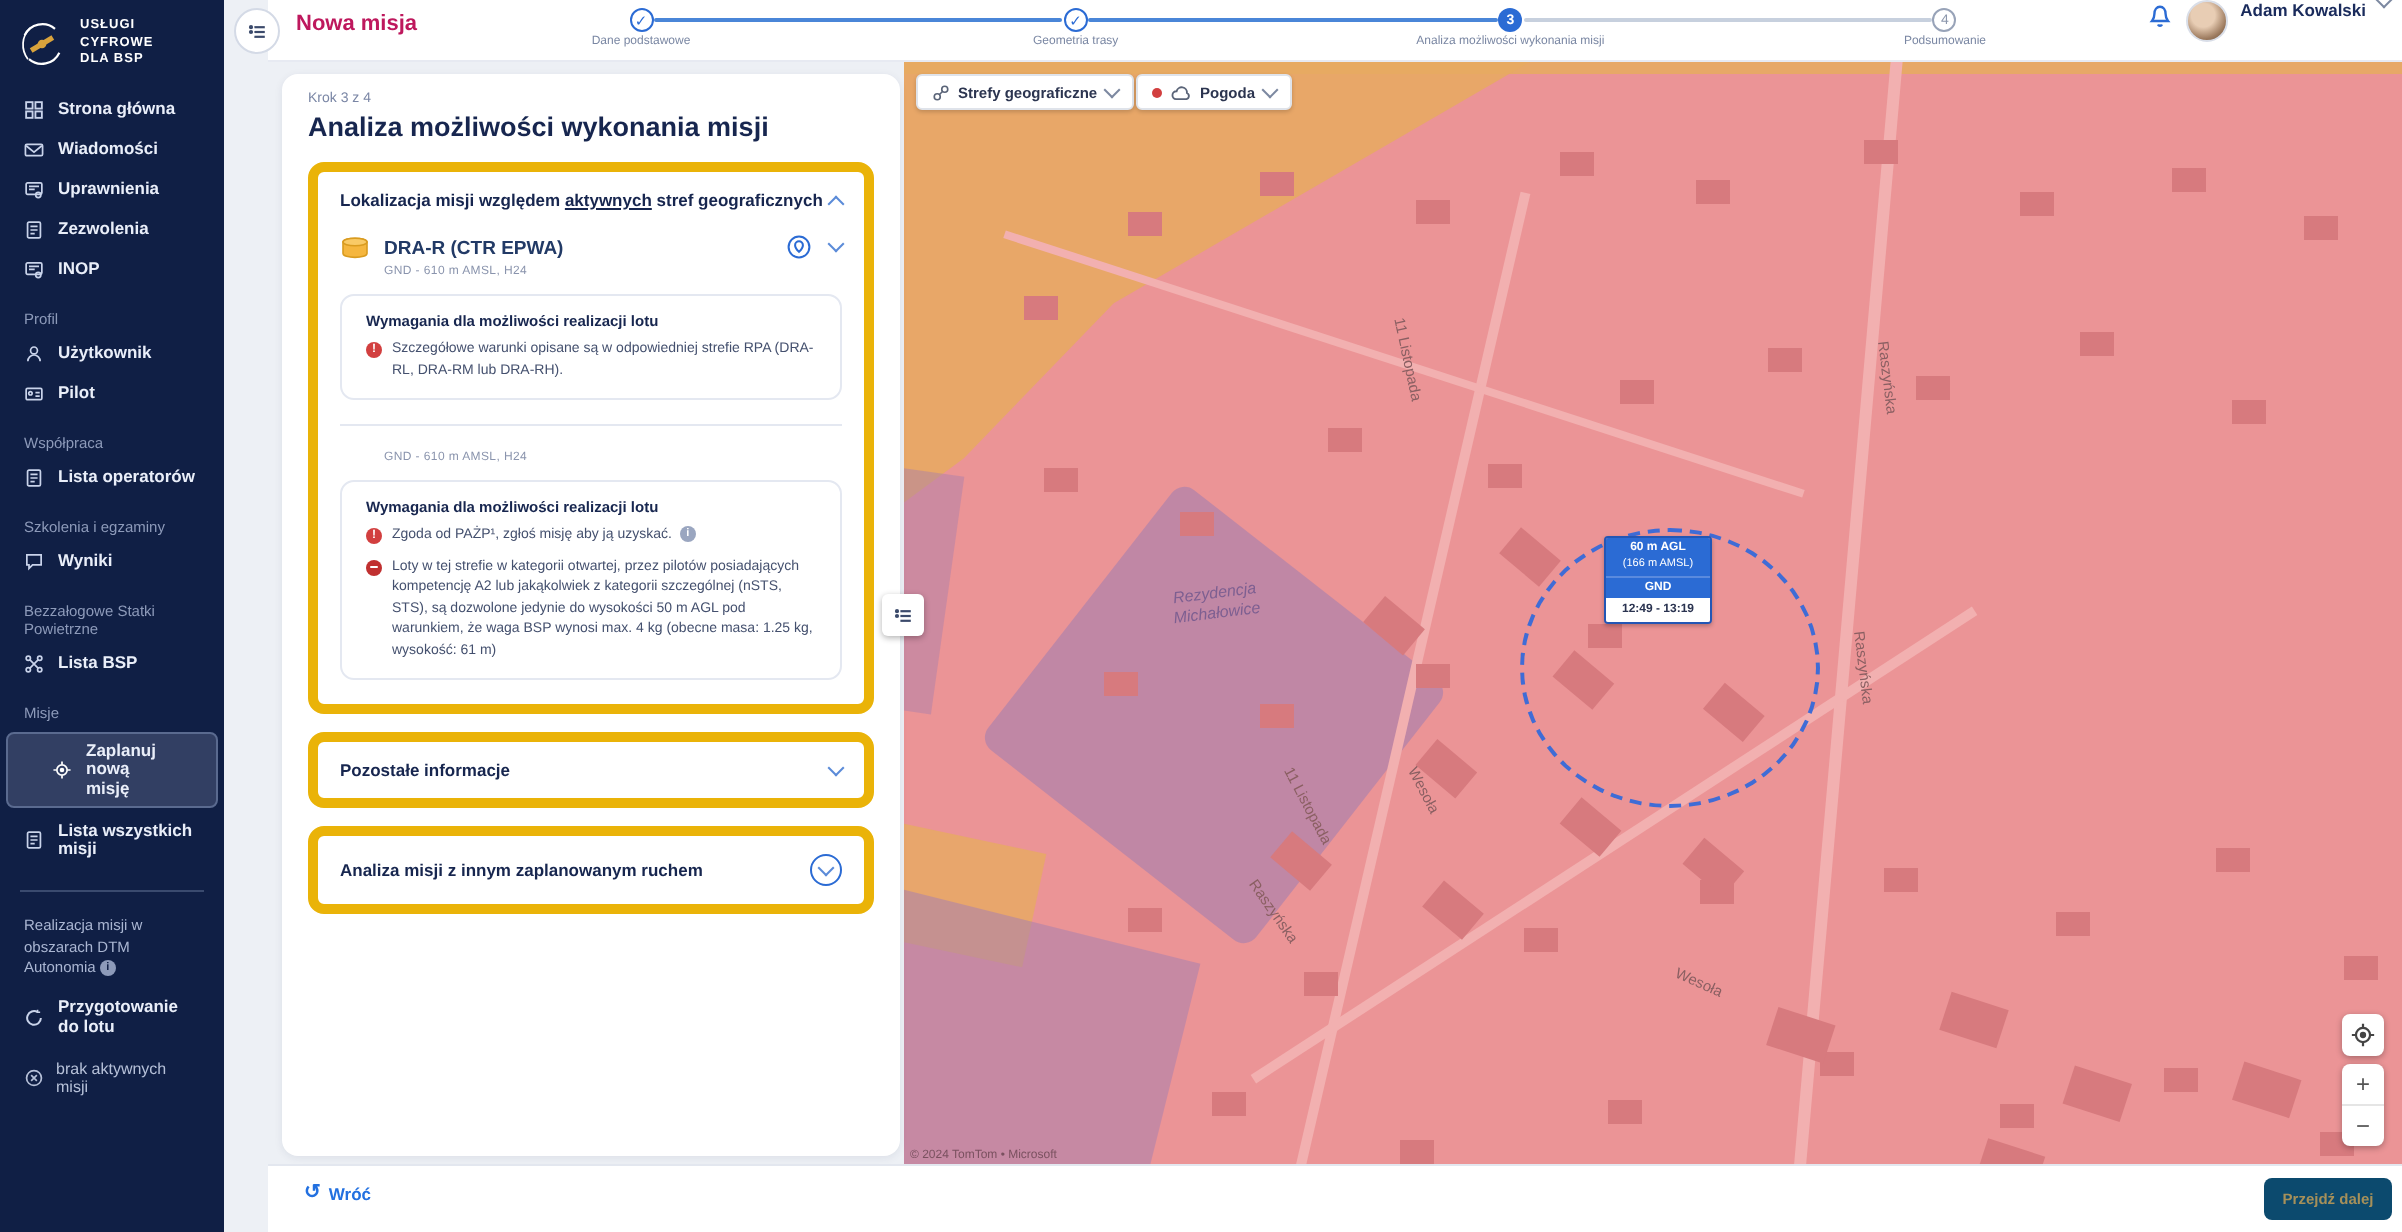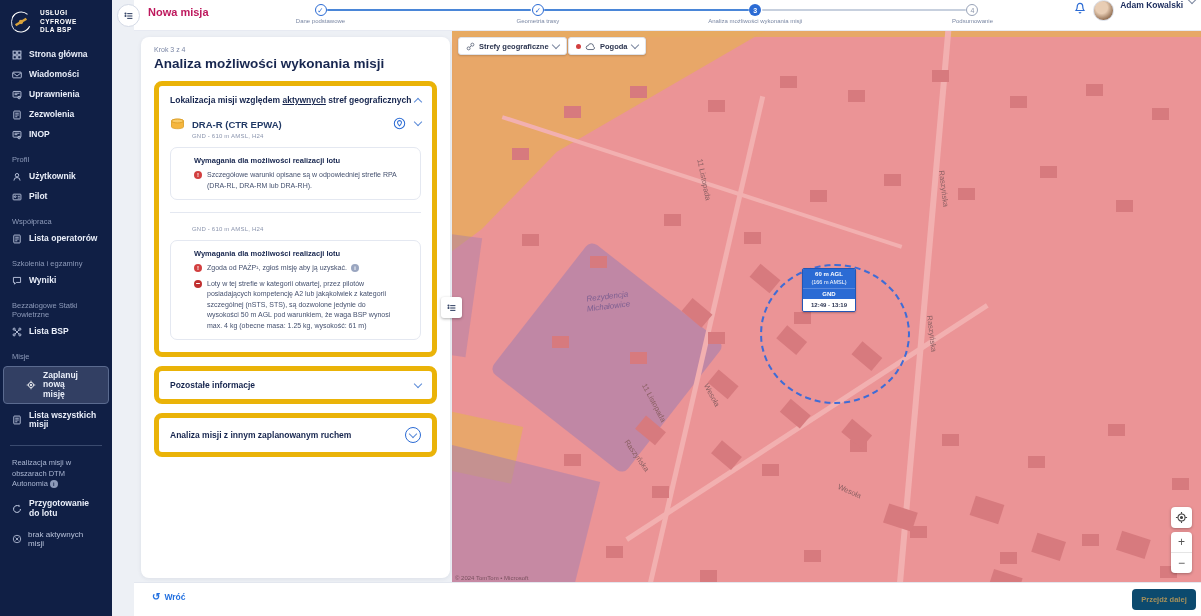--- a/index.html
+++ b/index.html
@@ -52,21 +52,21 @@
   .krok{font-size:7px;color:#7a86a5}
   .panel h1{font-size:13.5px;color:#17264f;margin:3px 0 10px;font-weight:bold}
   .card{border:5px solid #eab308;border-radius:8px;margin-bottom:9px;background:#fff}
   .card-h{display:flex;justify-content:space-between;align-items:center;padding:9px 11px;
           font-size:8.5px;font-weight:bold;color:#17264f;cursor:pointer}
   .ulink{text-decoration:underline}
   .zrow{display:flex;align-items:flex-end;gap:7px;padding:3px 11px 0;cursor:pointer}
   .zname{font-size:9.5px;font-weight:bold;color:#223a66}
   .zicons{margin-left:auto;display:flex;align-items:center;gap:9px}
   .zsub{padding:3px 11px 8px 33px;font-size:6px;color:#8a94ad;letter-spacing:.2px}
-  .wbox{margin:0 11px 12px;border:1px solid #e4e8f1;border-radius:7px;padding:8px 23px}
+  .wbox{margin:0 11px 12px;border:1px solid #e4e8f1;border-radius:7px;padding:8px 12px}
   .wtitle{font-size:7.5px;font-weight:bold;color:#17264f}
   .witem{display:flex;gap:5px;font-size:7px;color:#44506e;line-height:1.5;margin-top:5px}
   .wico{flex:0 0 auto;margin-top:1px;width:8px;height:8px;border-radius:50%;display:flex;align-items:center;justify-content:center}
   .wico.alert{background:#d23f3f;color:#fff;font-size:6px;font-weight:bold}
   .wico.forbidden{background:#c03030}
   .wico.forbidden::after{content:"";width:4.5px;height:1.5px;background:#fff;border-radius:1px}
   .zdiv{height:1px;background:#e4e8f1;margin:0 11px 10px}
   .circ-chev{width:14px;height:14px;border:1.3px solid #2b6bd4;border-radius:50%;display:flex;
              align-items:center;justify-content:center}
 

